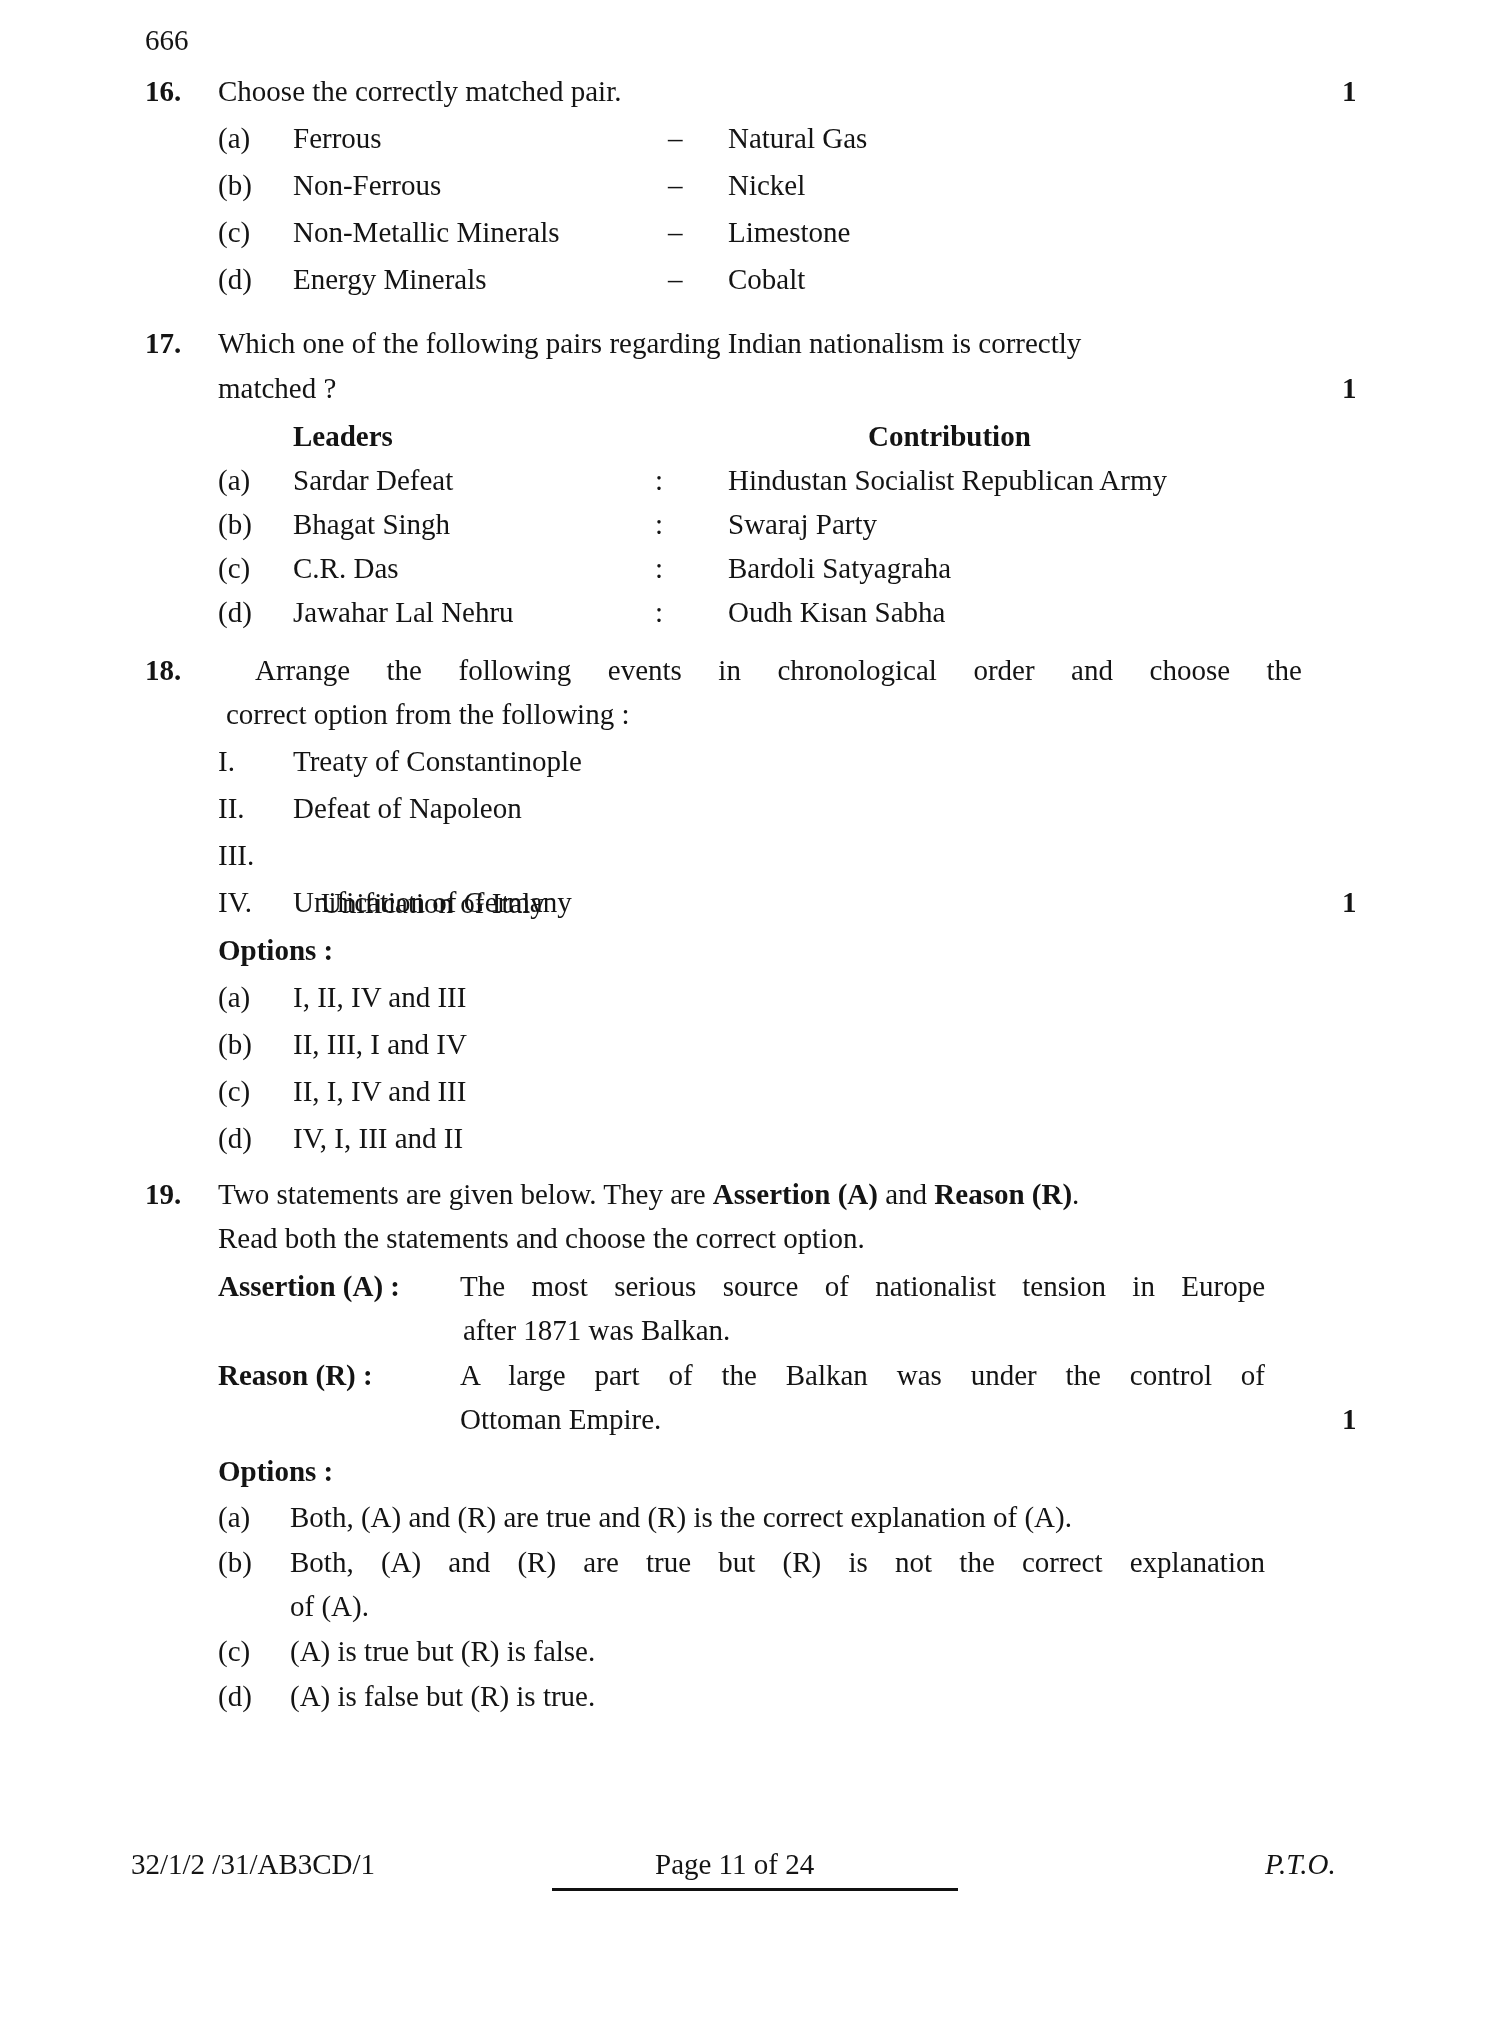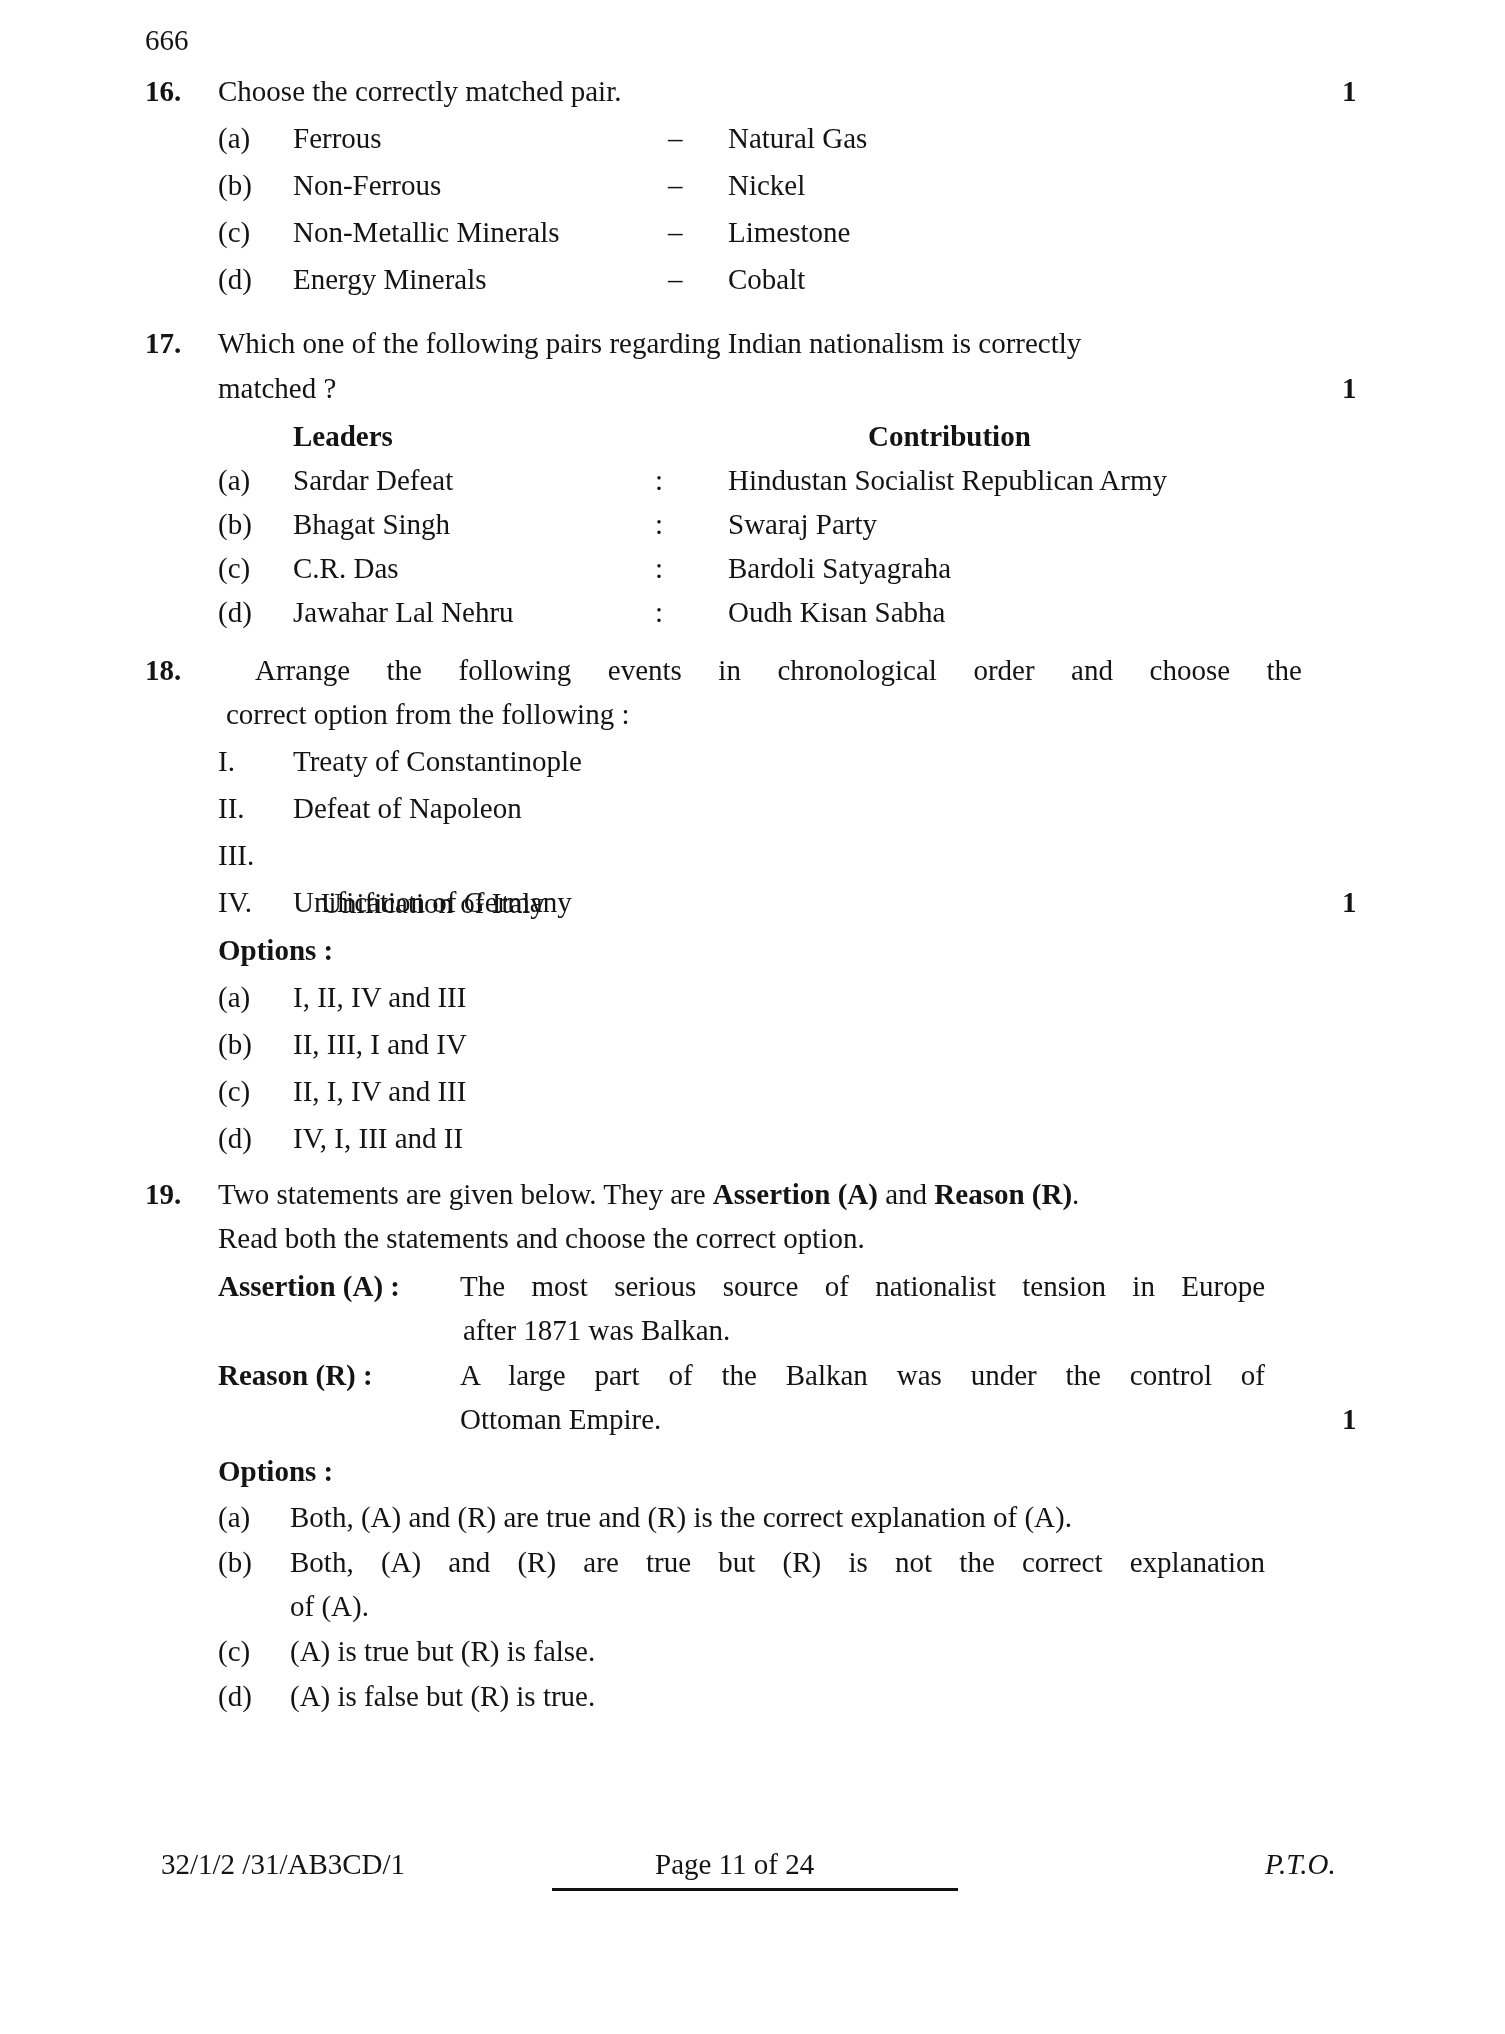--- a/index.html
+++ b/index.html
@@ -168,17 +168,17 @@
     <div class="lbl" style="top:1637px;">(c)</div>
     <div class="abs" style="left:290px; top:1637px;">(A) is true but (R) is false.</div>
   </div>
   <div>
     <div class="lbl" style="top:1682px;">(d)</div>
     <div class="abs" style="left:290px; top:1682px;">(A) is false but (R) is true.</div>
   </div>
 </div>
 
 <div>
-  <div class="abs" style="left:161px; top:1850px;font-family:Liberation Serif, serif;">32/1/2 /31/AB3CD/1</div>
+  <div class="abs" style="left:131px; top:1850px;font-family:Liberation Serif, serif;">32/1/2 /31/AB3CD/1</div>
   <div class="abs" style="left:655px; top:1850px;">Page 11 of 24</div>
   <div class="footer-line"></div>
   <div class="abs italic" style="left:1265px; top:1850px;">P.T.O.</div>
 </div>
 
 </body></html>

